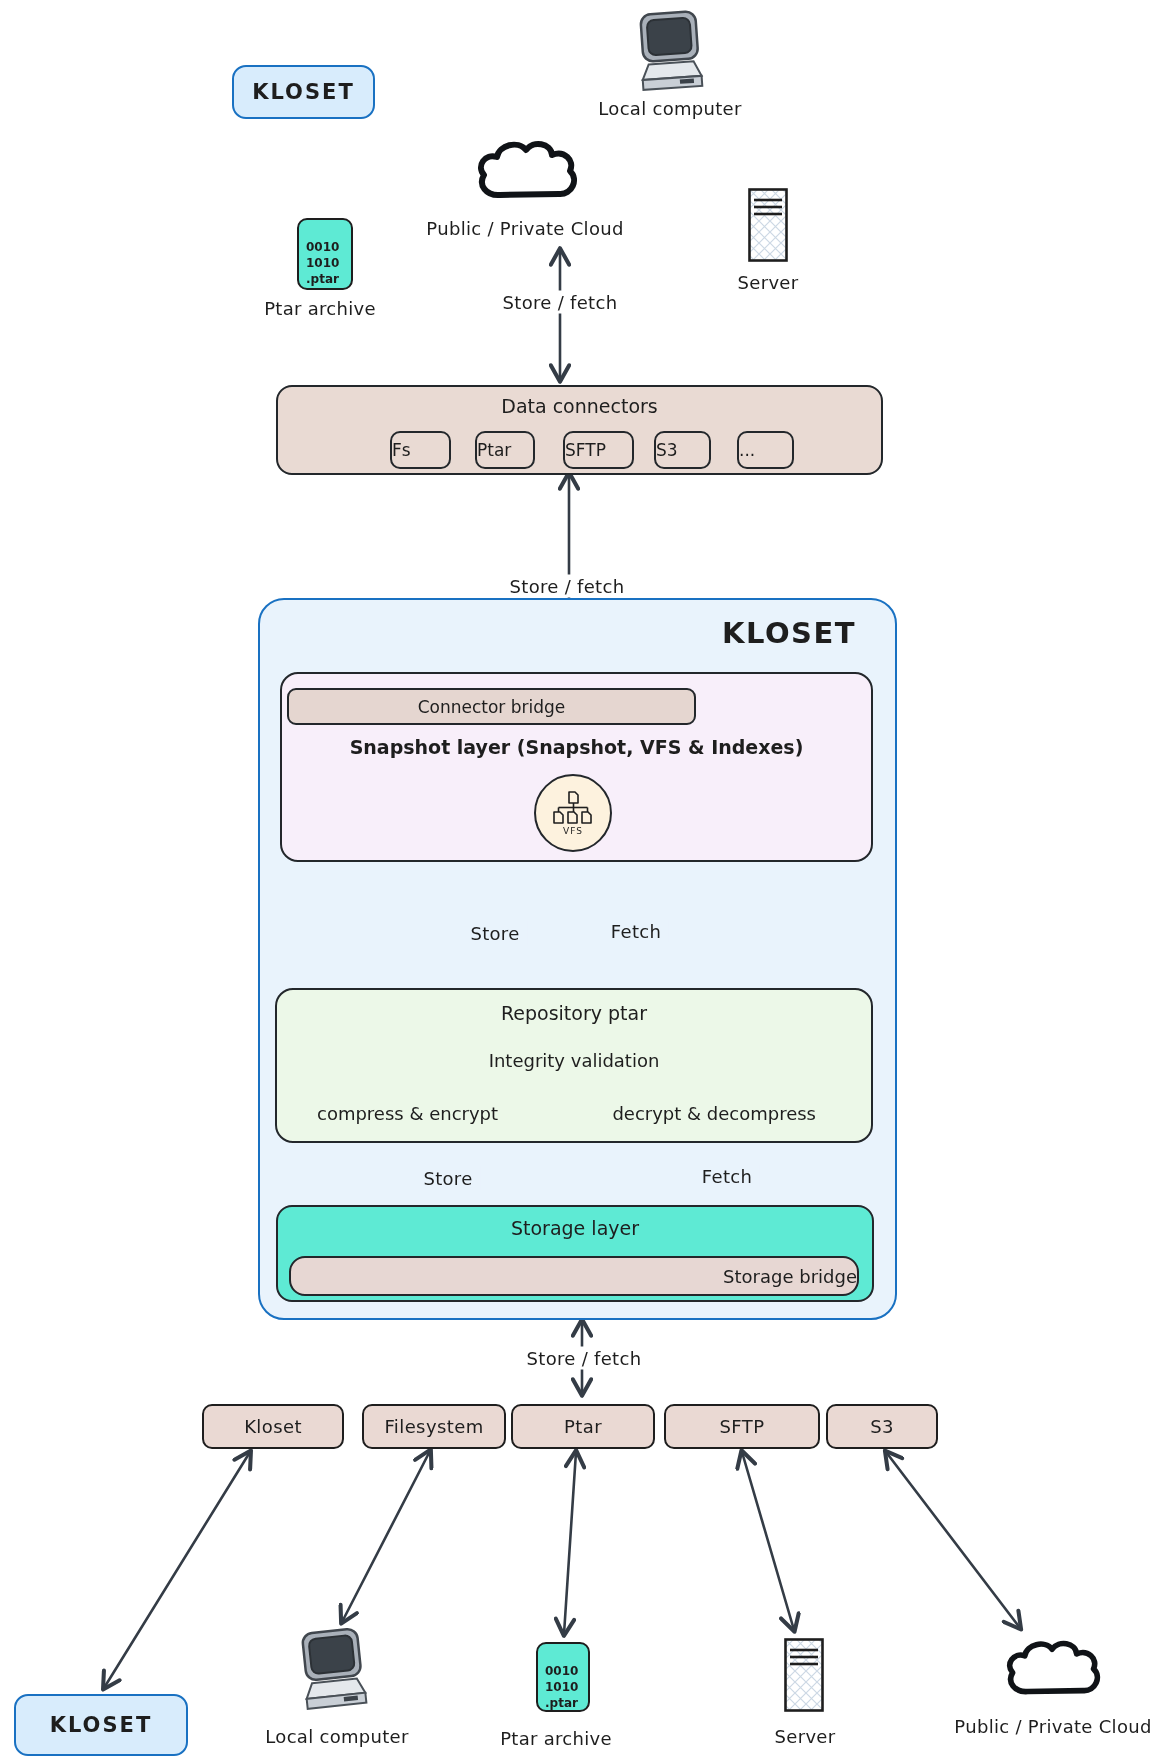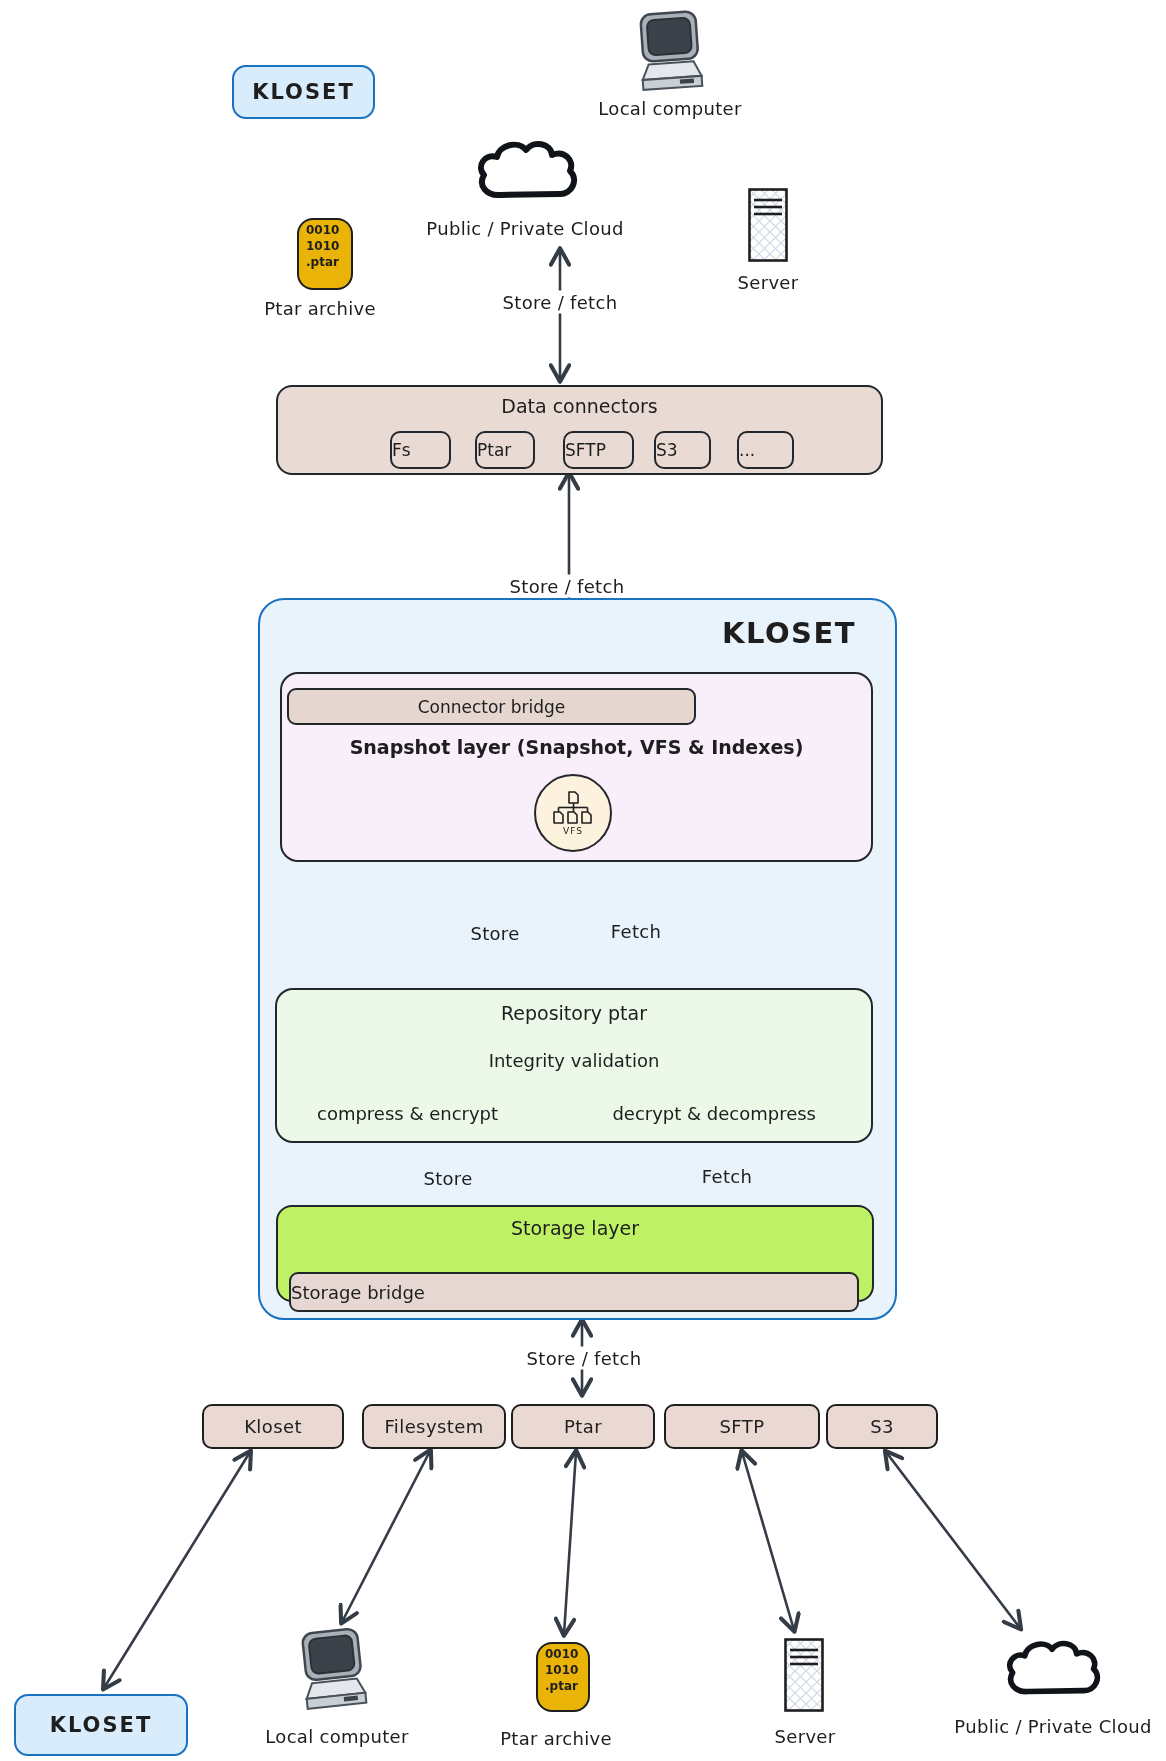--- a/index.html
+++ b/index.html
@@ -45,34 +45,34 @@
   #vfs-circle{left:534px;top:774px;width:78px;height:78px;border-radius:50%;background:#fdf2de;
     display:flex;flex-direction:column;align-items:center;justify-content:center;gap:1px;}
   #vfs-circle .vfs-text{font-size:9px;letter-spacing:1px;}
   
   #repository-layer{left:275px;top:988px;width:598px;height:155px;border-radius:18px;background:#ecf8e8;}
   #repo-title{position:absolute;top:12px;left:0;width:100%;text-align:center;font-size:19px;}
   #repo-subtitle{position:absolute;top:60px;left:0;width:100%;text-align:center;font-size:18px;}
   #repo-left{position:absolute;top:113px;left:40px;font-size:18px;}
   #repo-right{position:absolute;top:113px;right:55px;font-size:18px;}
   
-  #storage-layer{left:276px;top:1205px;width:598px;height:97px;border-radius:16px;background:#bef264;}
+  #storage-layer{left:276px;top:1205px;width:598px;height:97px;border-radius:16px;background:#5eead4;}
   #storage-title{position:absolute;top:10px;left:0;width:100%;text-align:center;font-size:19px;}
-  #storage-bridge{left:289px;top:1256px;width:570px;height:40px;border-radius:9px;background:#e7d7d3;
-    display:flex;align-items:center;justify-content:flex-start;font-size:18px;margin-top:16px;}
+  #storage-bridge{left:289px;top:1256px;width:570px;height:40px;border-radius:16px;background:#e7d7d3;
+    display:flex;align-items:center;justify-content:flex-end;font-size:18px;}
   
   .backend{
     position:absolute;top:1404px;height:45px;border:2.8px solid #1e1e1e;border-radius:10px;
     background:#ead9d3;display:flex;align-items:center;justify-content:center;
     font-size:18px;box-sizing:border-box;letter-spacing:.4px;
   }
   
   .ptar-file{
-    position:absolute;border:2.5px solid #1e1e1e;border-radius:16px;background:#eab308;
-    padding:2px 7px;box-sizing:border-box;font-size:12px;font-weight:bold;line-height:1.35;
+    position:absolute;border:2.5px solid #1e1e1e;border-radius:10px;background:#5eead4;
+    padding:19px 7px;box-sizing:border-box;font-size:12px;font-weight:bold;line-height:1.35;
   }
   svg{display:block;}
 </style>
 </head>
 <body>
 
 <div id="canvas">
 
   <svg class="abs" style="left:0;top:0;" width="1166" height="1761" viewBox="0 0 1166 1761" fill="none">
     <defs>

